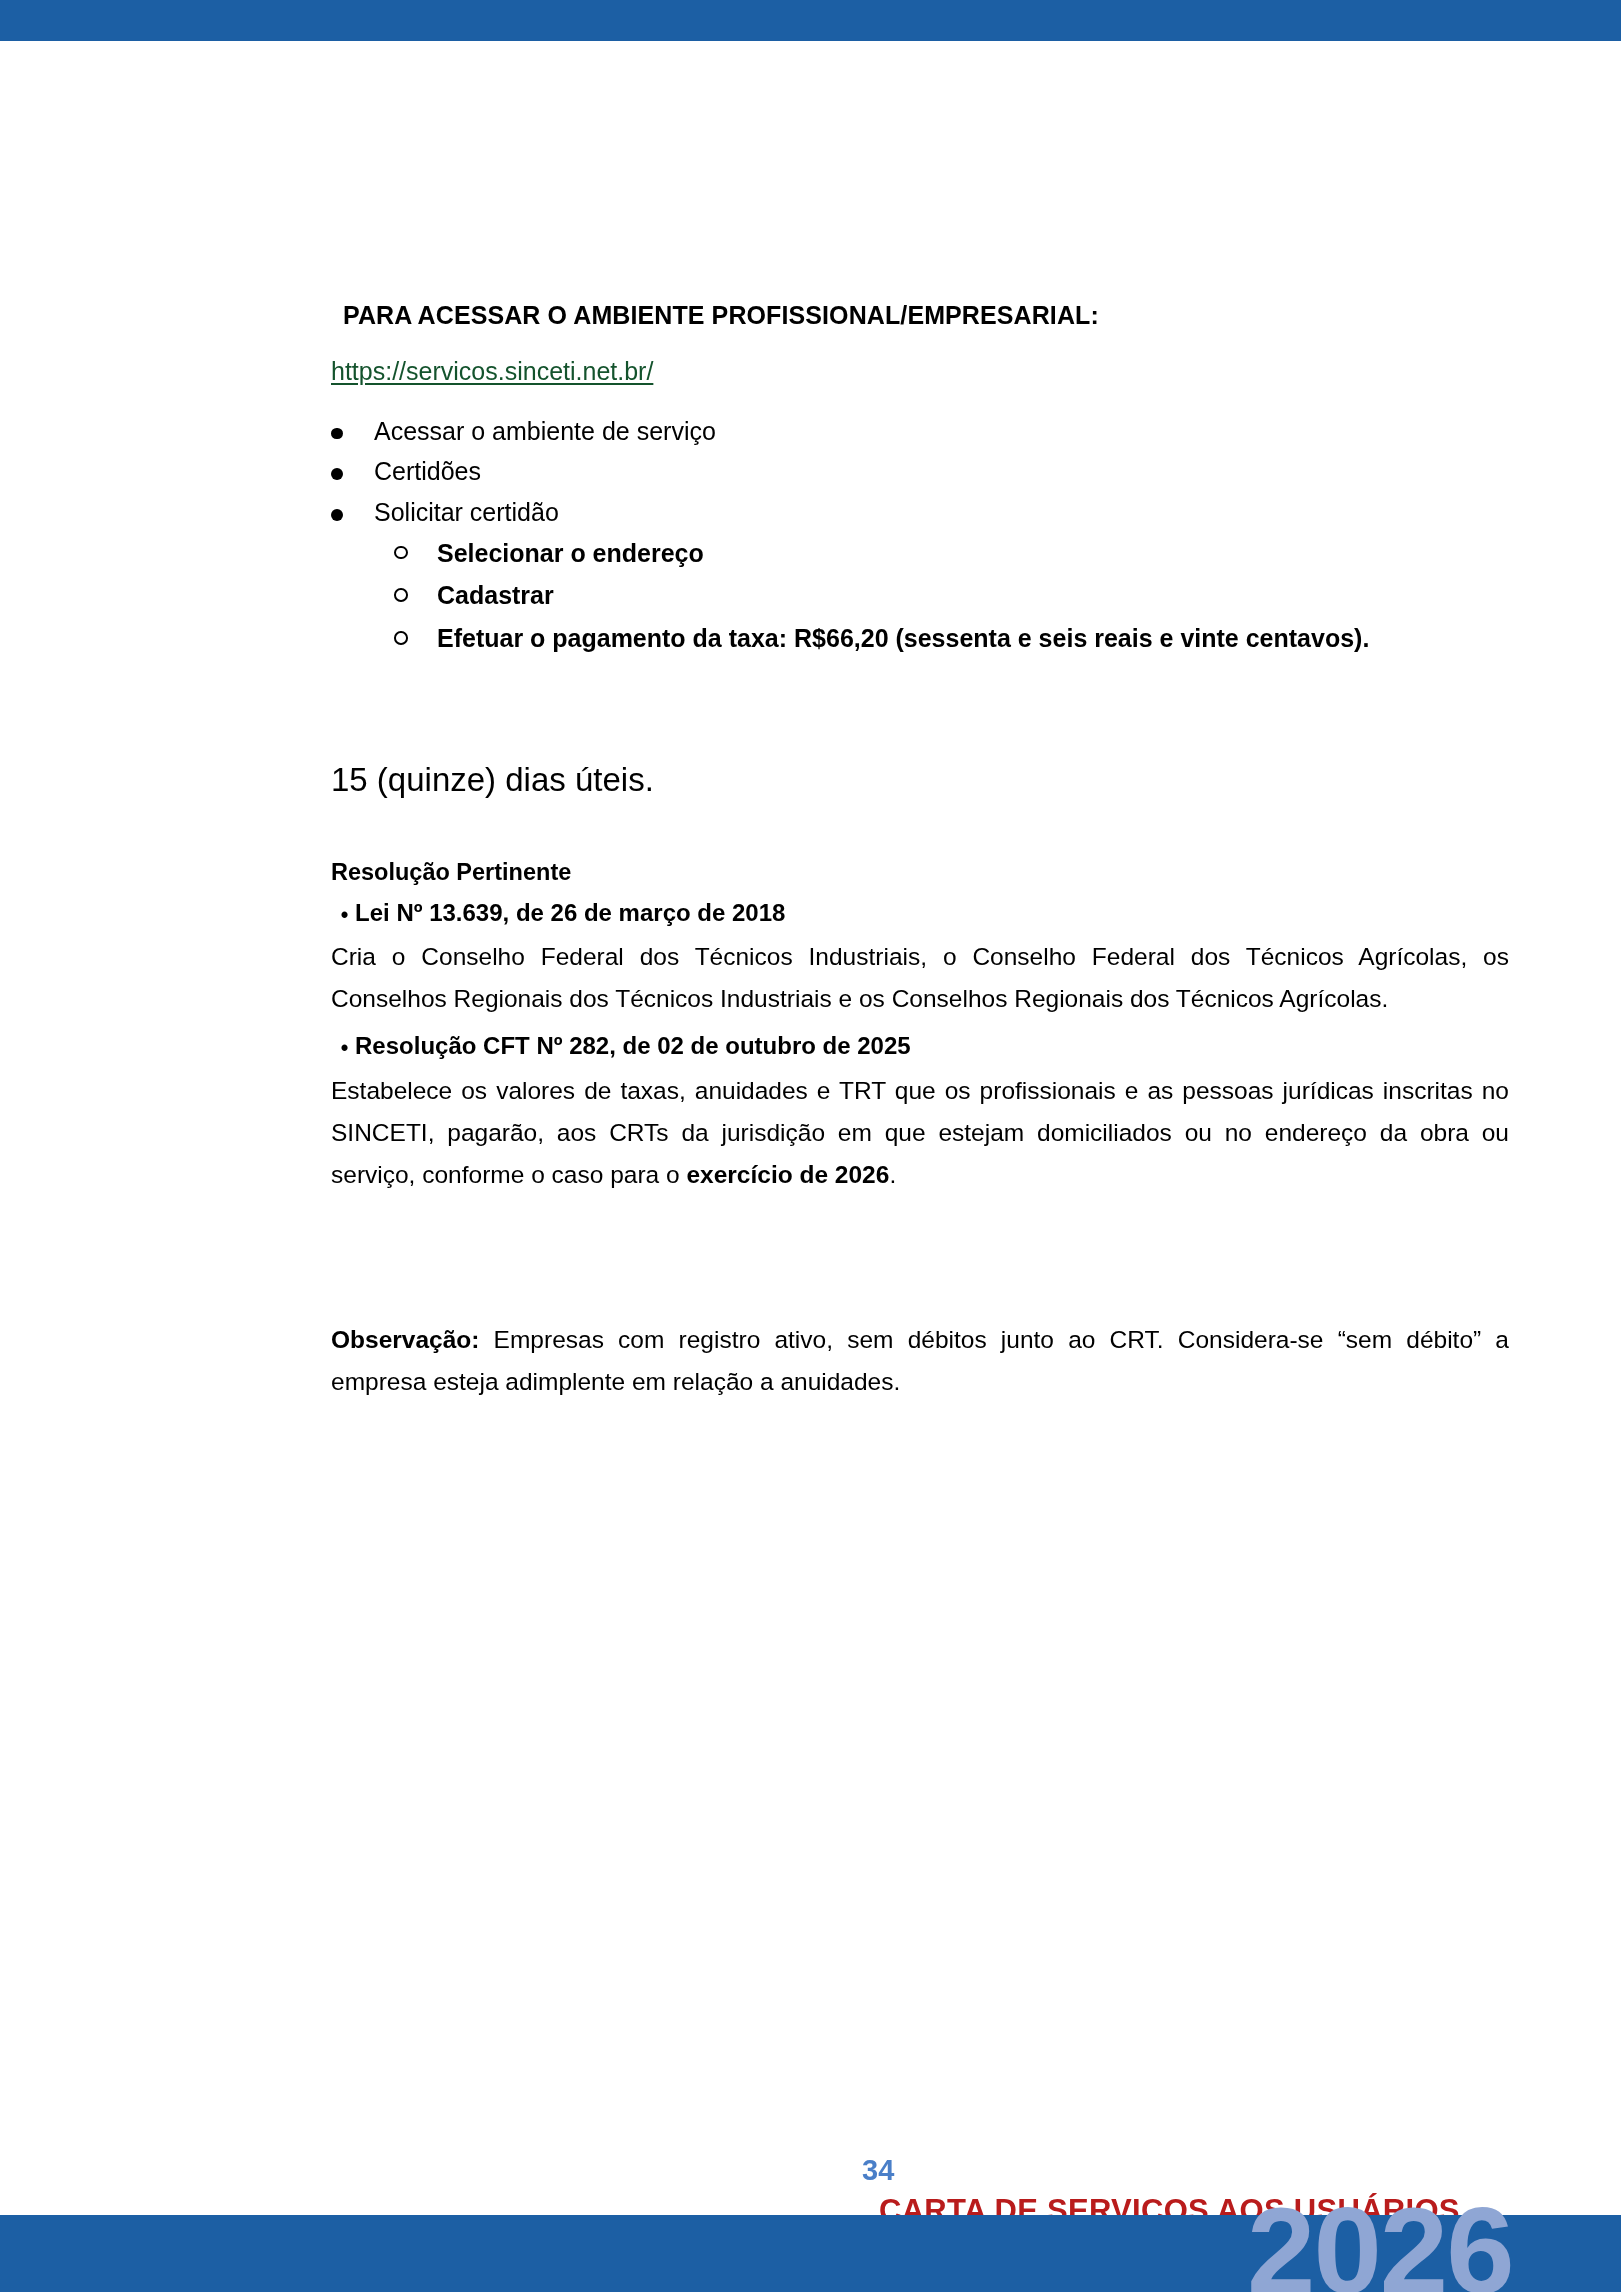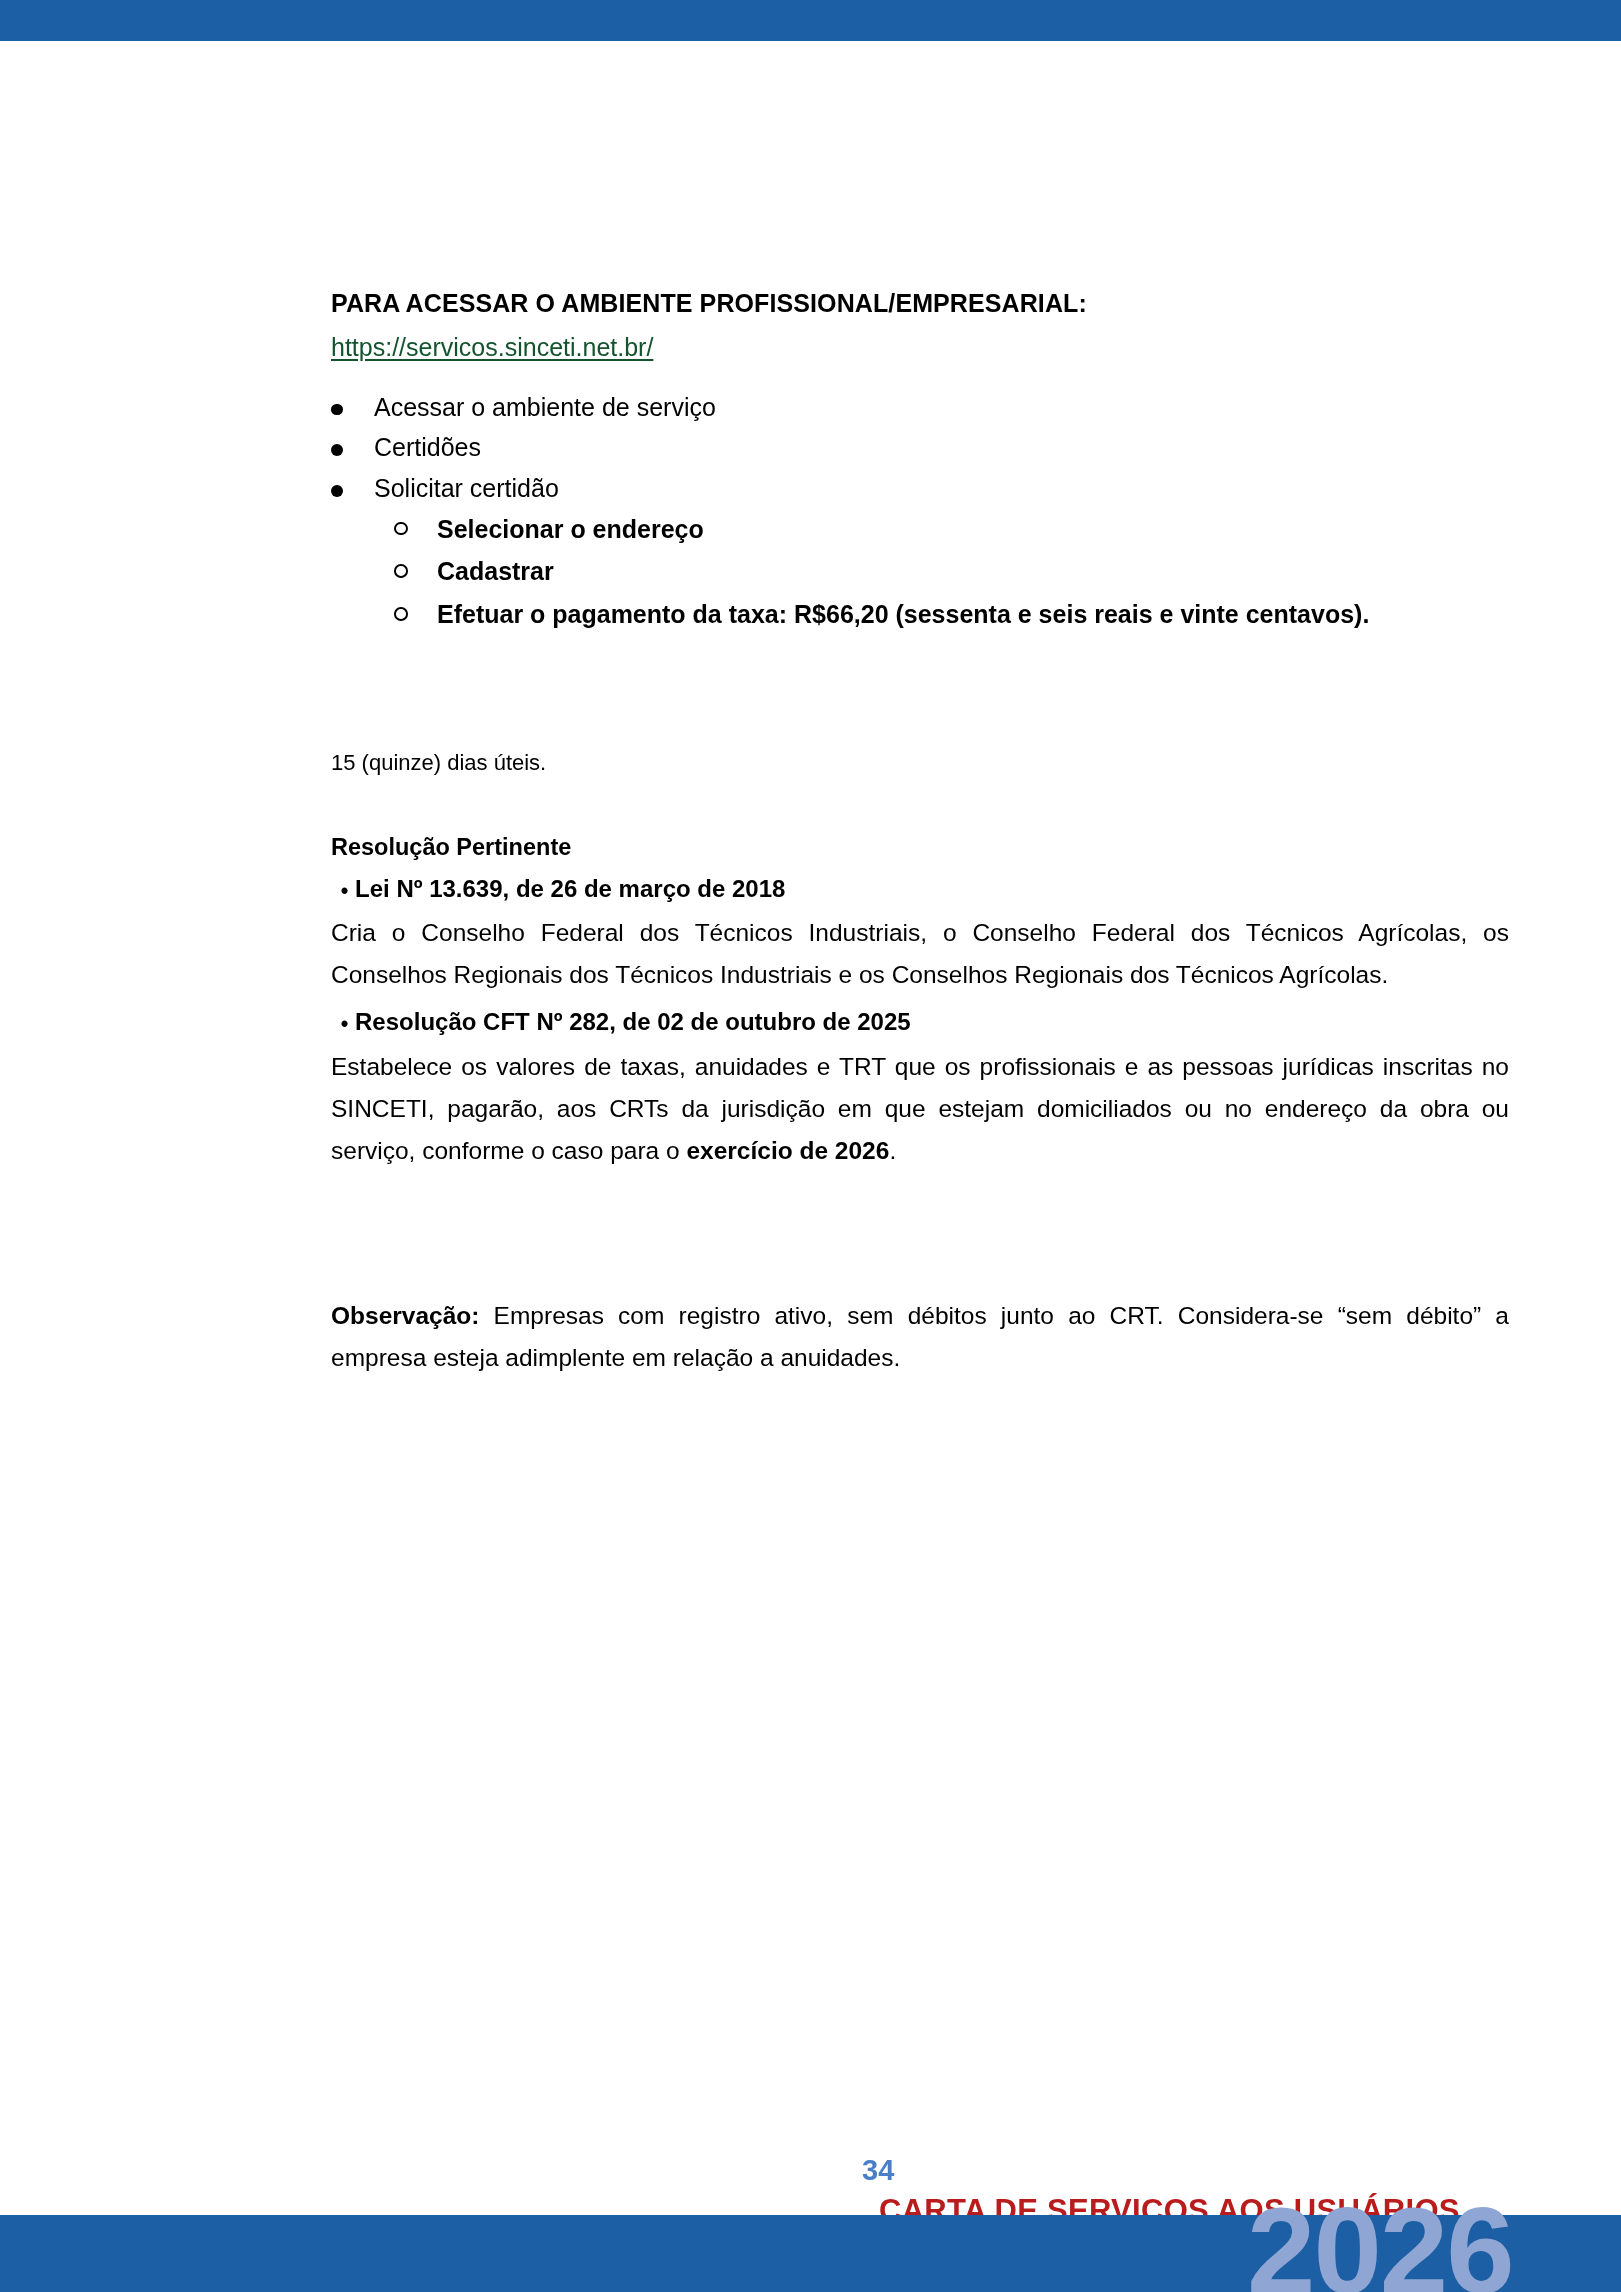--- a/index.html
+++ b/index.html
@@ -44,21 +44,21 @@
     left: 331px;
     top: 287px;
     width: 1178px;
   }
 
   .doc-heading {
     font-size: 25px;
     font-weight: bold;
     letter-spacing: 0.1px;
     line-height: 1.32;
-    margin: 0;
+    margin: 12px;
   }
 
   .doc-link {
     display: inline-block;
     margin-top: 10.8px;
     font-size: 25px;
     line-height: 1.32;
     color: #14532d;
     text-decoration: underline;
     text-underline-offset: 2.9px;
@@ -115,23 +115,23 @@
   }
 
   
   .section-title {
     font-size: 23.5px;
     font-weight: bold;
     line-height: 1.3;
     margin: 0;
   }
   .section-plain {
-    font-size: 22px;
+    font-size: 33px;
     line-height: 1.3;
-    margin: 20px 0 0 0;
+    margin: 6px 0 0 0;
   }
 
   .law-title {
     font-size: 24px;
     font-weight: bold;
     line-height: 1.3;
     margin: 9.8px 0 0 9.8px;
   }
   .law-title .tiny-bullet {
     font-size: 21.6px;

